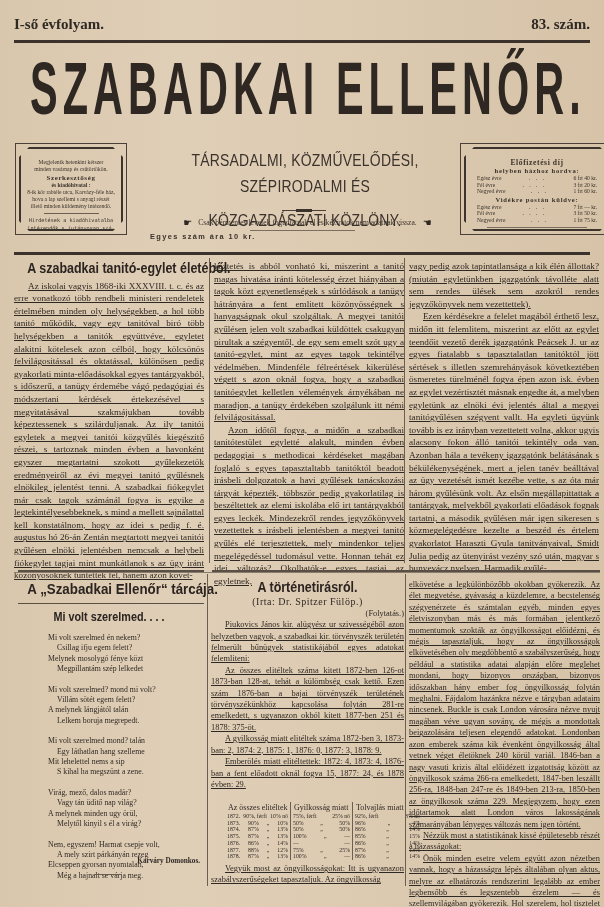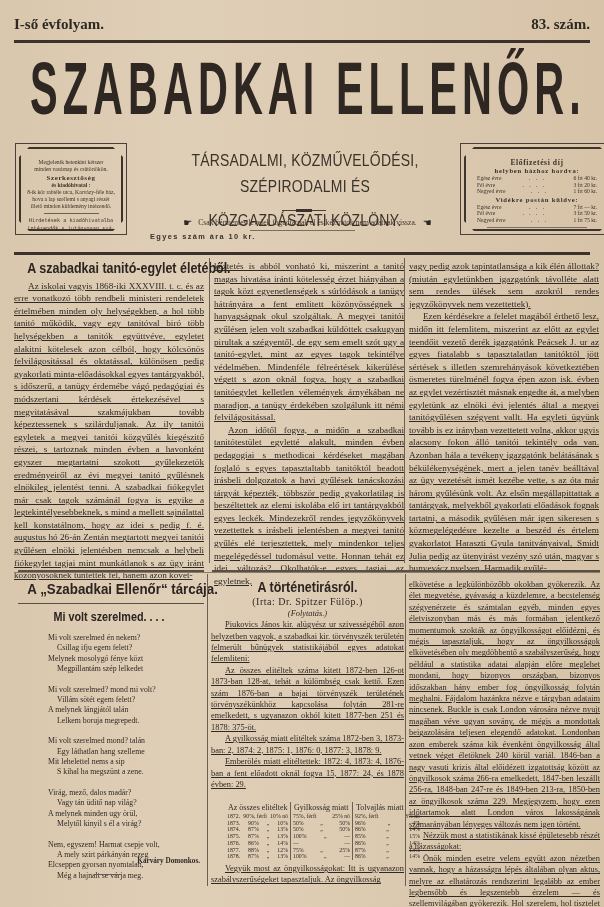--- a/index.html
+++ b/index.html
@@ -261,21 +261,21 @@
     </div>
   </div>
   <div class="poem-author">Karváry Domonkos.</div>
   <div class="short-rule"></div>
 
   <div class="vline" style="left:207px; top:574px; height:312px;"></div>
 
   <div class="col" style="left:211px; top:582px; width:193px; font-size:8.4px; line-height:11.4px;">
     <div class="article-title" style="margin-bottom:3px;">A történetirásról.</div>
     <div style="text-align:center; font-size:10px; letter-spacing:0.5px;">(Irta: Dr. Spitzer Fülöp.)</div>
-    <div style="text-align:center;font-style:italic;">(Folytatás.)</div>
+    <div style="text-align:right;">(Folytatás.)</div>
     <p>Piukovics János kir. alügyész ur szivességéből azon helyzetben vagyok, a szabadkai kir. törvényszék területén felmerült bűnügyek statistikájából egyes adatokat felemliteni:</p>
     <p>Az összes elitéltek száma kitett 1872-ben 126-ot 1873-ban 128-at, tehát a külömbség csak kettő. Ezen szám 1876-ban a bajai törvényszék területének törvényszékünkhöz kapcsolása folytán 281-re emelkedett, s ugyanazon okból kitett 1877-ben 251 és 1878: 375-öt.</p>
     <p>A gyilkosság miatt elitéltek száma 1872-ben 3, 1873-ban: 2, 1874: 2, 1875: 1, 1876: 0, 1877: 3, 1878: 9.</p>
     <p>Emberölés miatt elitéltettek: 1872: 4, 1873: 4, 1876-ban a fent előadott oknál fogva 15, 1877: 24, és 1878 évben: 29.</p>
   </div>
 
   <div class="stats">
     <div class="grp">
       <div class="th">Az összes elitéltek</div>
       <div class="r">

